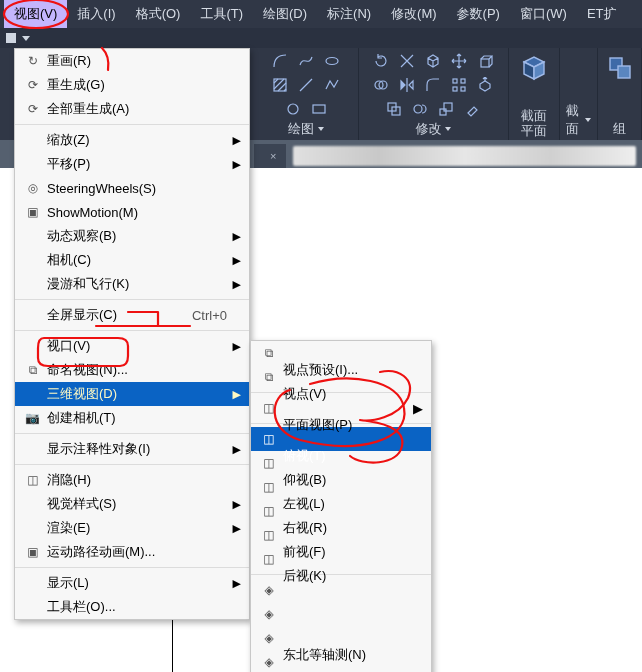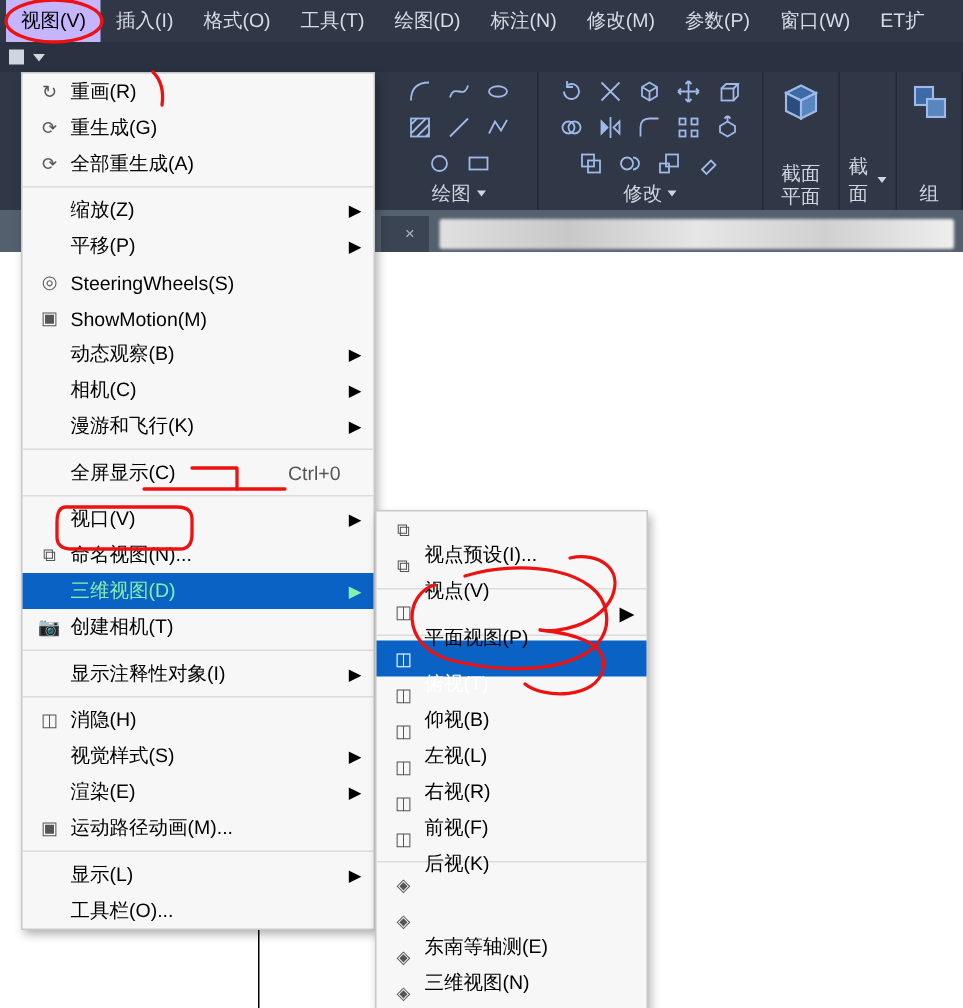--- a/index.html
+++ b/index.html
@@ -6,21 +6,21 @@
   html, body { width: 642px; height: 672px; overflow: hidden; background: #fff; }
   .menubar { height: 28px; background: #303746; color: #d7dde6; display: flex; align-items: center; padding-left: 4px; }
   .menubar .mitem { padding: 0 10px; height: 28px; display: flex; align-items: center; cursor: default; white-space: nowrap; }
   .menubar .mitem.active { background: #c4b5fd; color: #000; }
   .smallbar { height: 20px; background: #2a3140; display:flex; align-items:center; padding-left:6px;}
   .smallbar .square{ width:10px; height:10px; background:#cfd6e1; margin-right:6px;}
   .smallbar .tri {width:0;height:0;border-left:4px solid transparent;border-right:4px solid transparent;border-top:5px solid #cfd6e1;}
   .ribbon { background: #303746; height: 92px; position: relative; color:#cfd6e1;}
   .dropdown { position: absolute; left: 14px; top: 48px; width: 236px; background: #f7f7f7; border: 1px solid #c8c8c8; box-shadow: 2px 3px 6px rgba(0,0,0,0.3); z-index: 10; }
   .dropdown .row { display: flex; align-items: center; height: 24px; padding: 0 8px 0 8px; cursor: default; position: relative; color:#000; }
-  .dropdown .row.highlight { background: #0a63c4; color: #86efac; }
+  .dropdown .row.highlight { background: #0a63c4; color: #fef9c3; }
   .dropdown .icon { width: 20px; height: 16px; display:flex; align-items:center; justify-content:center; font-size:12px; color:#555; }
   .dropdown .row.highlight .icon { color:#fff; }
   .dropdown .label { flex: 1; padding-left: 4px; white-space: nowrap;}
   .dropdown .shortcut { color:#555; padding-right: 4px; margin-left: 16px;}
   .dropdown .arrow { width: 10px; text-align:right; font-size:11px;}
   .dropdown .sep { height: 1px; background: #dcdcdc; margin: 3px 0; }
   .submenu { position: absolute; left: 250px; top: 340px; width: 182px; background: #f7f7f7; border: 1px solid #c8c8c8; box-shadow: 2px 3px 6px rgba(0,0,0,0.3); z-index: 11; }
   .submenu .row { display: flex; align-items: center; height: 24px; padding: 0 8px; color:#000; }
   .submenu .row.highlight { background: #0a63c4; color:#fff; }
   .submenu .icon { width: 20px; height:16px; display:flex;align-items:center;justify-content:center;font-size:12px;color:#555;}
@@ -450,26 +450,25 @@
       <span class="label">后视(K)</span>
       <span class="arrow"></span>
     </div>
     <div class="sep"></div>
     <div class="row">
       <span class="icon">◈</span>
       <span class="arrow"></span>
     </div>
     <div class="row">
       <span class="icon">◈</span>
-      <span class="label">东南等轴测(E)</span>
       <span class="arrow"></span>
     </div>
     <div class="row">
       <span class="icon">◈</span>
-      <span class="label">三维视图(N)</span>
+      <span class="label">东北等轴测(N)</span>
       <span class="arrow"></span>
     </div>
     <div class="row">
       <span class="icon">◈</span>
       <span class="arrow"></span>
     </div>
   </div>
 
 <svg class="anno">
 

